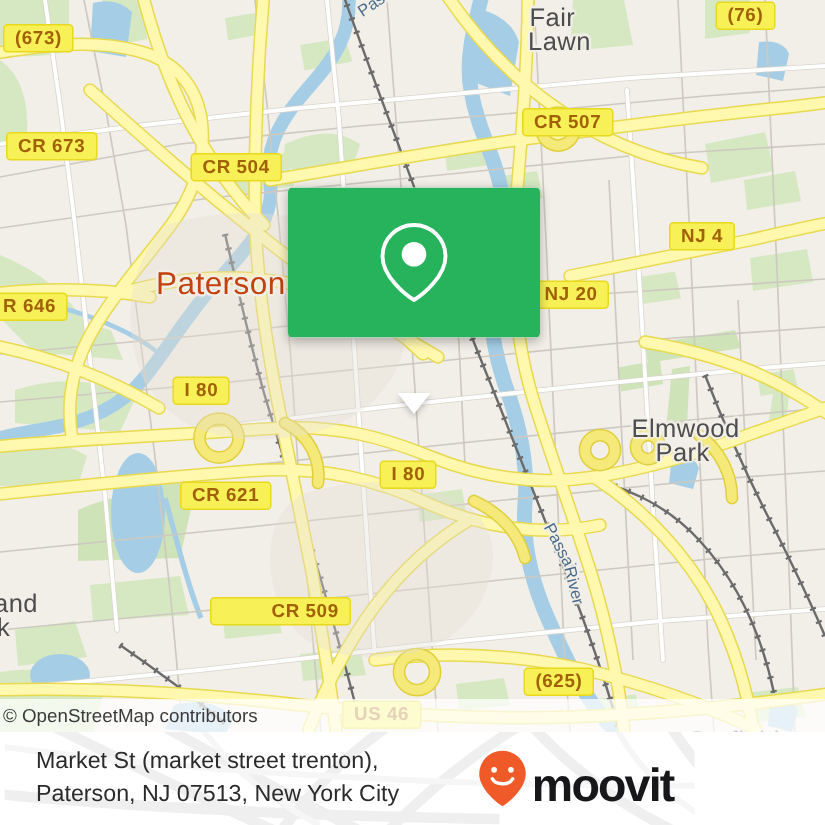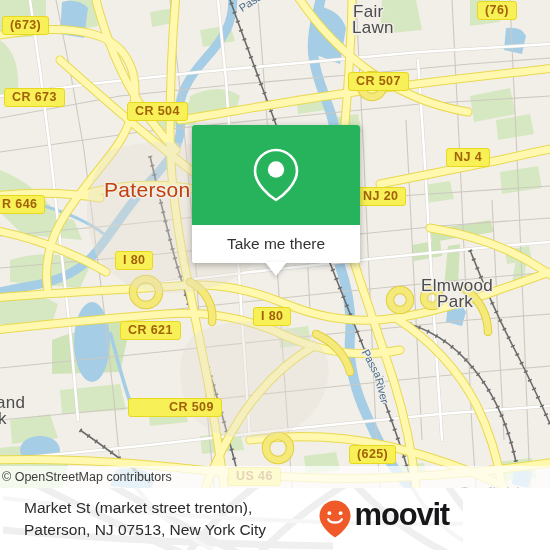--- a/index.html
+++ b/index.html
@@ -85,21 +85,21 @@
   #footer .wm { position:absolute; left:0; top:0; width:550px; height:62px; opacity:1; }
   #footer .inner {
     position:relative; height:100%;
     display:flex; align-items:center; justify-content:space-between;
     padding:0 14px 0 21px;
   }
   #addr {
     font-size:15.5px; line-height:22px; color:#2b2b2b; max-width:380px;
     font-family:"Liberation Sans", sans-serif;
   }
-  #brand { display:flex; align-items:flex-start; gap:3px; }
+  #brand { display:flex; align-items:flex-end; gap:3px; }
   #brand .word {
     font-size:31px; color:#17171a; font-weight:bold; letter-spacing:-1.2px;
     font-family:"Liberation Sans", sans-serif; line-height:31px;
   }
 </style>
 </head>
 <body>
 
 <div id="app">
 
@@ -361,40 +361,39 @@
         <div class="shield" style="left: 4px; top: 88px;">CR 673</div>
         <div class="shield" style="left: 127px; top: 102px;">CR 504</div>
         <div class="shield" style="left: 348px; top: 72px;">CR 507</div>
         <div class="shield" style="left: 477px; top: 1px;">(76)</div>
         <div class="shield" style="left: 446px; top: 148px;">NJ 4</div>
         <div class="shield" style="left: 355px; top: 187px;">NJ 20</div>
         <div class="shield" style="left: -6px; top: 195px;">R 646</div>
         <div class="shield" style="left: 115px; top: 251px;">I 80</div>
         <div class="shield" style="left: 253px; top: 307px;">I 80</div>
         <div class="shield" style="left: 120px; top: 321px;">CR 621</div>
-        <div class="shield" style="left: 128px; top: 398px; padding-left: 40px;">CR 509</div>
+        <div class="shield" style="left: 140px; top: 398px; padding-left: 40px;">CR 509</div>
         <div class="shield" style="left: 349px; top: 445px;">(625)</div>
         <div class="shield" style="left: 228px; top: 467px;">US 46</div>
       </div>
 
     <div id="attrib">
       <span>© OpenStreetMap contributors</span>
     </div>
   </div>
 
   <div id="popup">
     <div class="tail"></div>
     <div class="card">
       <div class="green">
         <svg width="52" height="58" viewBox="0 0 52 58">
           <path d="M26 4 C14.4 4 5 13.4 5 25 C5 38 20 50.5 26 54 C32 50.5 47 38 47 25 C47 13.4 37.6 4 26 4 Z" fill="none" stroke="#ffffff" stroke-width="2.6" stroke-linejoin="round"></path>
           <circle cx="26" cy="23.5" r="8.2" fill="#ffffff"></circle>
         </svg>
       </div>
-      <div class="label">Take me there</div>
     </div>
   </div>
 
   <div id="footer">
     <svg class="wm" viewBox="0 0 550 62">
       <g fill="none" stroke="#efefef" stroke-width="7">
         <path d="M-20 -30 C60 10 120 40 190 70"></path>
         <path d="M60 -30 C130 10 190 44 250 72"></path>
         <path d="M180 72 C210 30 250 -6 300 -30"></path>
         <path d="M250 72 C286 34 330 0 380 -24"></path>

